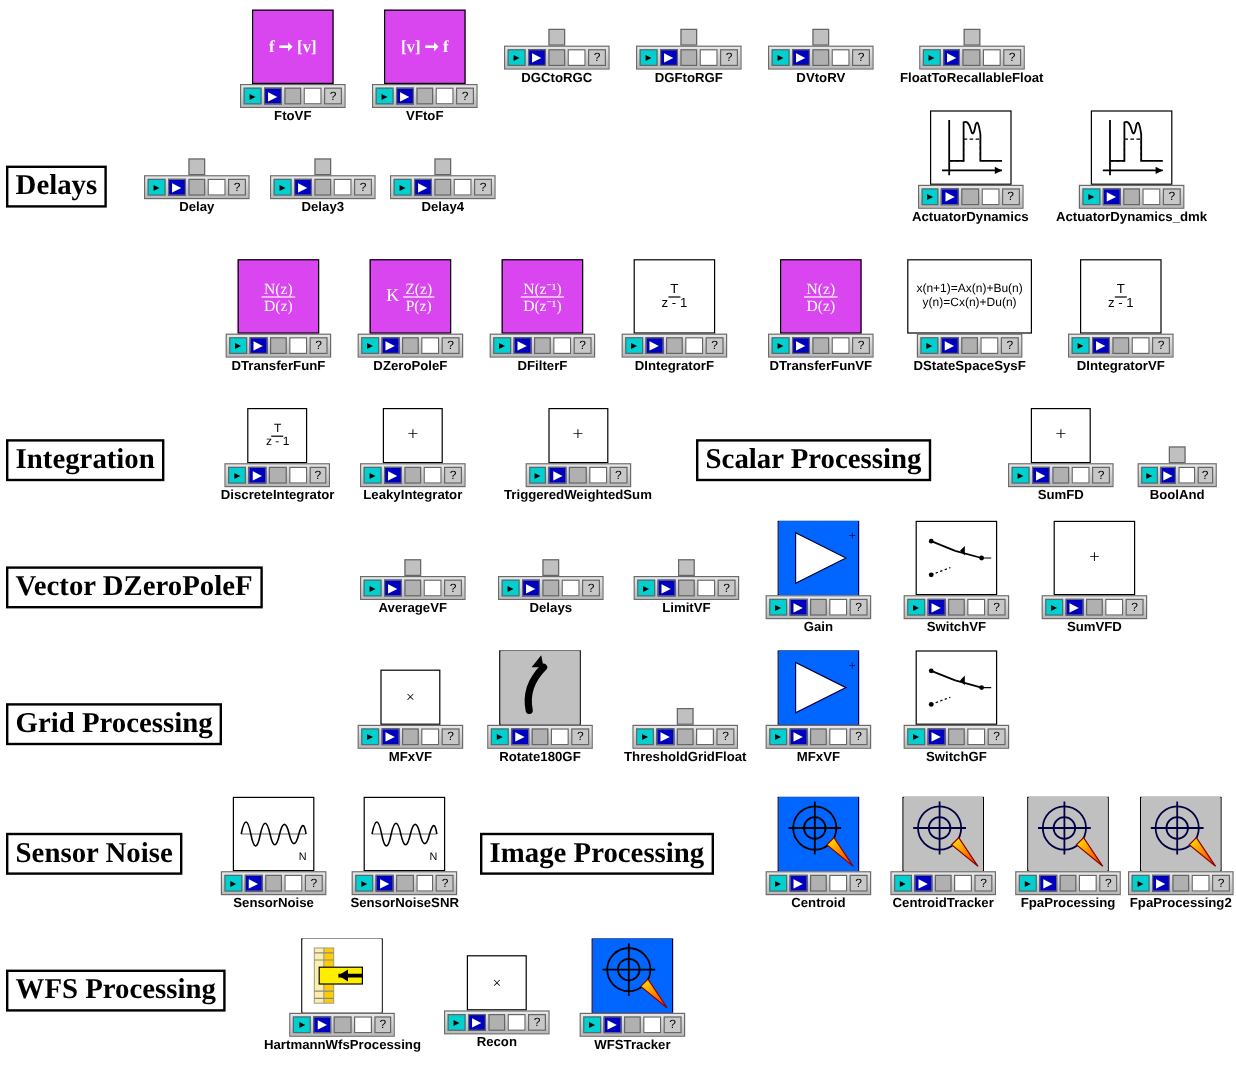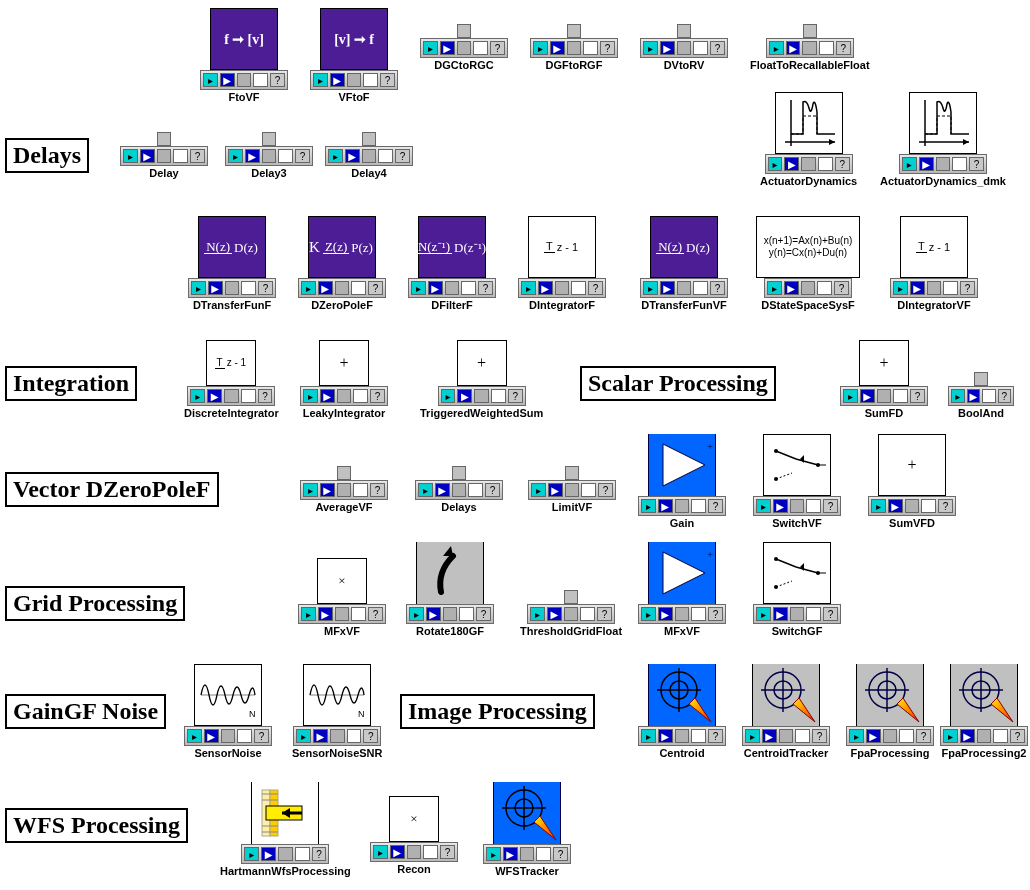--- a/index.html
+++ b/index.html
@@ -69,25 +69,25 @@
   }
   .caption{
     font-family:Arial,sans-serif;
     font-size:11px;
     font-weight:bold;
     text-align:center;
     white-space:nowrap;
     margin-top:1px;
   }
   
-  .bluebg{background:#4c1d95;color:#fff;}
+  .bluebg{background:#d946ef;color:#fff;}
   .whitebg{background:#fff;color:#000;}
   .graybg{background:#c0c0c0;color:#000;}
   .ftext{font-size:14px;font-weight:bold;}
-  .frac{display:flex;flex-direction:row;align-items:center;font-size:13px;line-height:1;}
+  .frac{display:flex;flex-direction:column;align-items:center;font-size:13px;line-height:1;}
   .frac .num{border-bottom:1.5px solid currentColor;padding:0 2px;}
   .frac .den{padding:0 2px;}
   .tiny{font-size:10px;font-family:Arial,sans-serif;line-height:1.2;text-align:center;}
   svg{display:block;}
 </style>
 </head>
 <body>
 <div class="canvas">
 
 <svg width="0" height="0" style="position:absolute">
@@ -160,21 +160,21 @@
           <stop offset="1" stop-color="#ff2200"></stop>
     </linearGradient>
   </defs>
 </svg>
 
 <div class="heading" style="left:5px;top:138px">Delays</div>
 <div class="heading" style="left:5px;top:366px">Integration</div>
 <div class="heading" style="left:580px;top:366px">Scalar Processing</div>
 <div class="heading" style="left:5px;top:472px">Vector DZeroPoleF</div>
 <div class="heading" style="left:5px;top:586px">Grid Processing</div>
-<div class="heading" style="left:5px;top:694px">GainGF Noise</div>
+<div class="heading" style="left:5px;top:694px">Sensor Noise</div>
 <div class="heading" style="left:400px;top:694px">Image Processing</div>
 <div class="heading" style="left:5px;top:808px">WFS Processing</div>
 
 <div class="block" style="left:200px;top:8px">
   <div class="tile lg bluebg ftext">f ➞ [v]</div>
   <div class="toolbar">
     <div class="tbtn tb-cyan">▸</div>
     <div class="tbtn tb-navy">▶</div>
     <div class="tbtn tb-gray"></div>
     <div class="tbtn tb-empty"></div>

